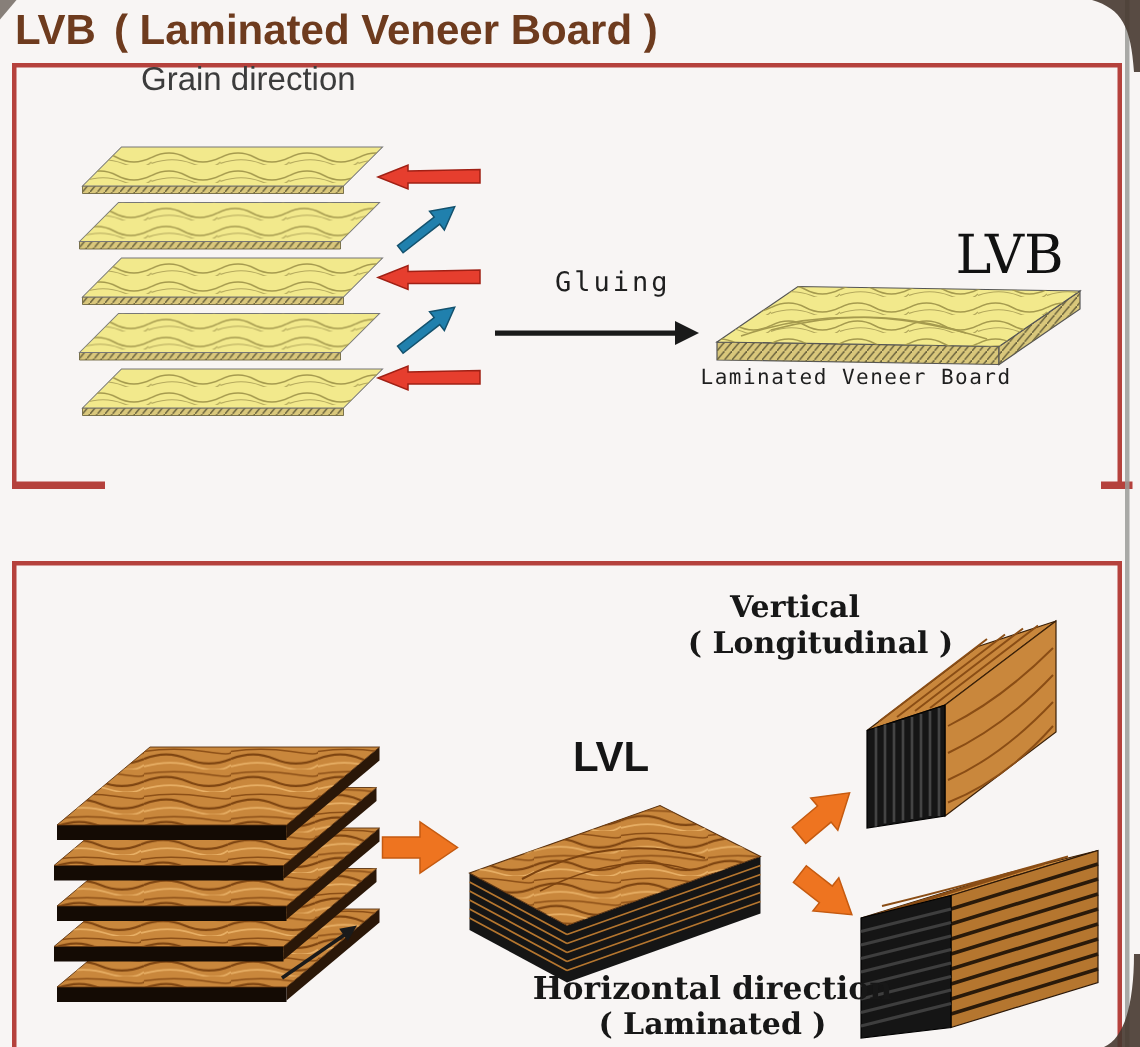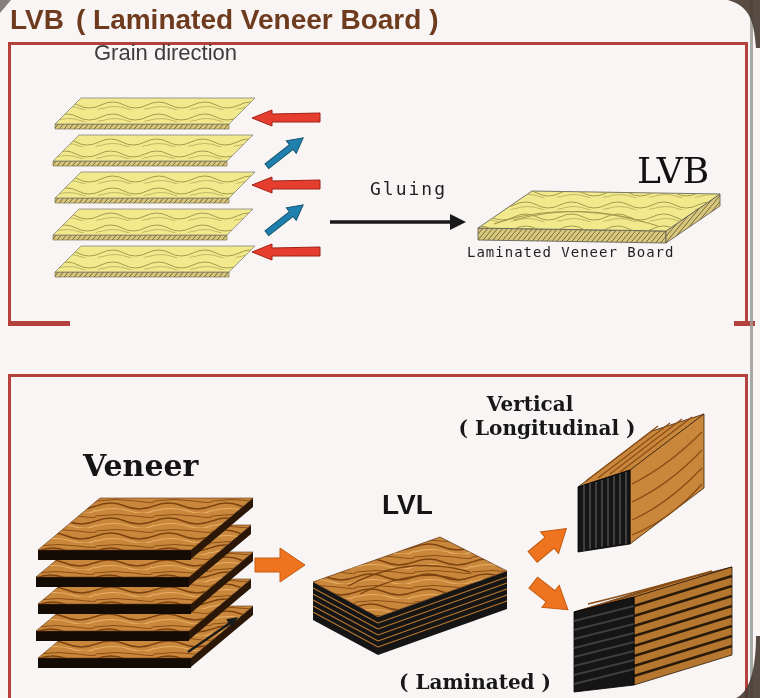--- a/index.html
+++ b/index.html
@@ -198,24 +198,24 @@
     <g>
       <polygon points="566,238 664,208 724,193 626,223" style="fill:var(--wood-brown)" stroke="#3a2008" stroke-width="0.8"></polygon>
       <path d="M575,236 L673,206 M590,232 L688,202 M580,230 Q630,218 704,197" stroke="#8a4d15" stroke-width="1.3" fill="none"></path>
       <polygon points="626,223 724,193 724,281 626,311" fill="#b5762f" stroke="#2a1708" stroke-width="0.8"></polygon>
       <path d="M626,232 L724,202 M626,242 L724,212 M626,252 L724,222 M626,262 L724,232 M626,272 L724,242 M626,282 L724,252 M626,292 L724,262 M626,302 L724,272" stroke="#2a1a0a" stroke-width="2.4" fill="none"></path>
       <polygon points="566,238 626,223 626,311 566,318" style="fill:var(--lamination-black)" stroke="#000" stroke-width="0.8"></polygon>
       <path d="M566,247 L626,232 M566,256 L626,241 M566,265 L626,250 M566,274 L626,259 M566,283 L626,268 M566,292 L626,277 M566,301 L626,286 M566,310 L626,295" stroke="#3e3e3e" stroke-width="2.2" fill="none"></path>
     </g>
   </svg>
 
-  <div class="lbl veneer-lbl" style="left:83px;top:448px;">Veneer</div>
   <div class="lbl lvl-lbl" style="left:382px;top:489px;">LVL</div>
   <div class="lbl beam-lbl" style="left:442px;top:416px;width:210px;">( Longitudinal )</div>
   <div class="lbl beam-lbl" style="left:440px;top:392px;width:180px;">Vertical</div>
+  <div class="lbl beam-lbl" style="left:330px;top:646px;width:290px;font-size:21px;">Horizontal direction</div>
   <div class="lbl beam-lbl" style="left:330px;top:670px;width:290px;">( Laminated )</div>
 
   <div class="abs" style="left:750px;top:0;width:3px;height:698px;background:#9b9b98;opacity:.85;"></div>
   <svg class="abs" style="left:0;top:0;" width="12" height="14" viewBox="0 0 12 14">
     <path d="M0,0 L11,0 L0,13 Z" fill="#6a625a" opacity="0.8"></path>
   </svg>
   <svg class="abs" style="left:724px;top:0;" width="36" height="48" viewBox="0 0 36 48">
     <path d="M36,0 L4,0 C24,6 30,18 32,48 L36,48 Z" fill="#463930" opacity="0.9"></path>
   </svg>
   <svg class="abs" style="left:734px;top:636px;" width="26" height="62" viewBox="0 0 26 62">

